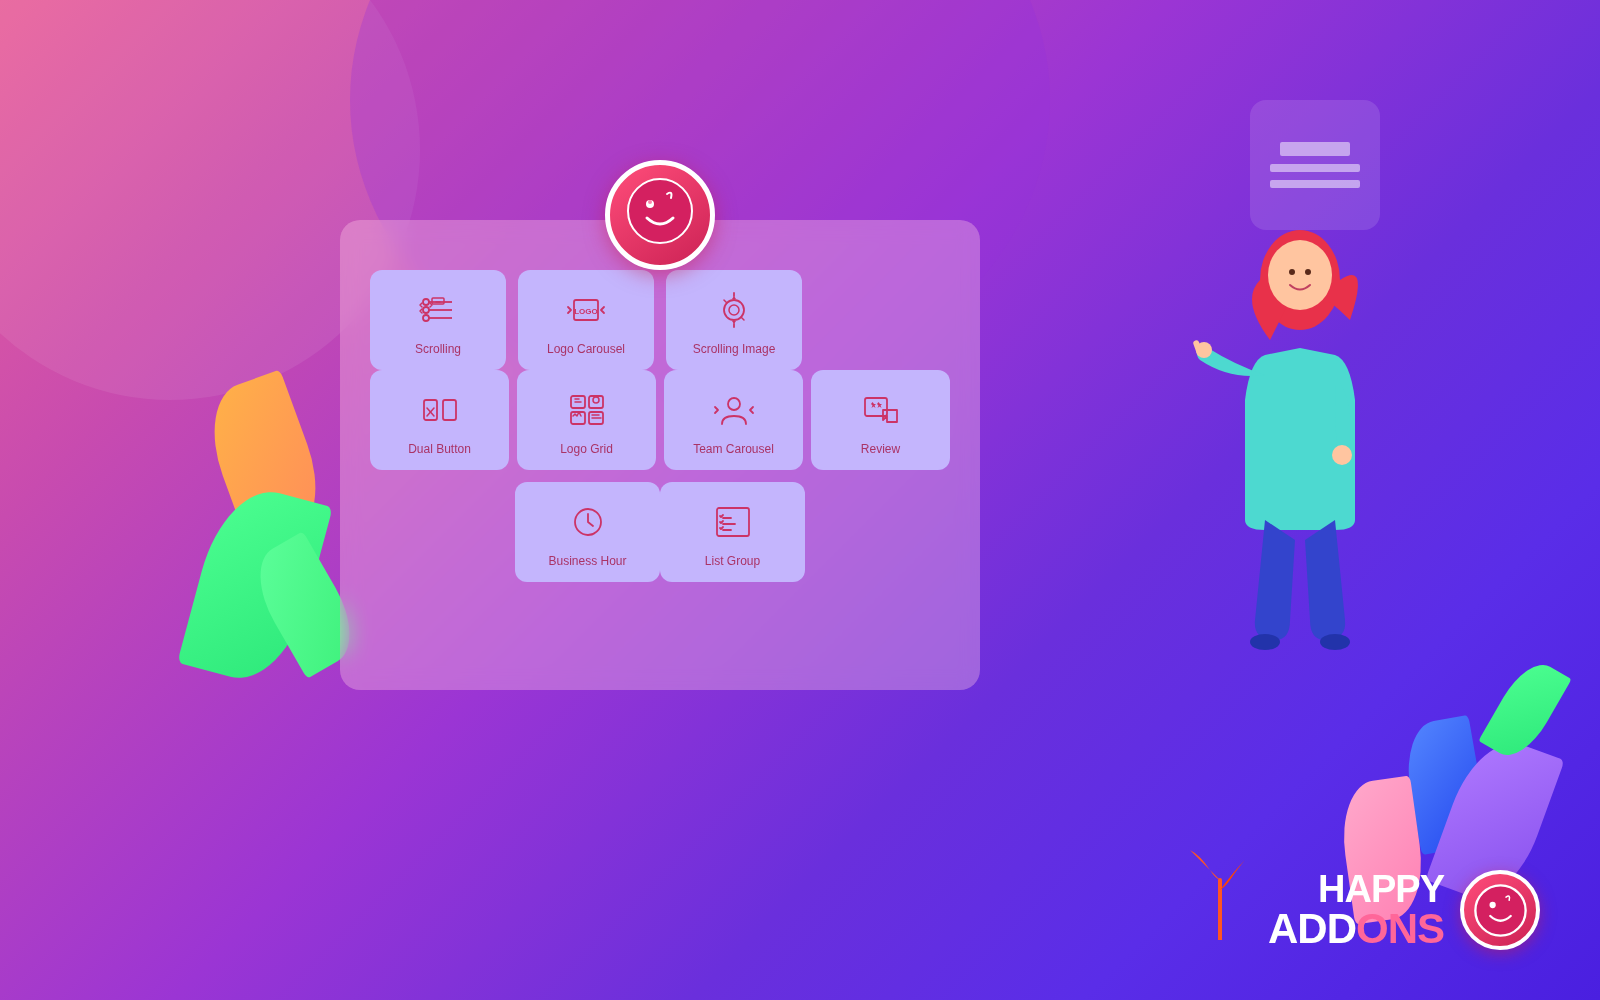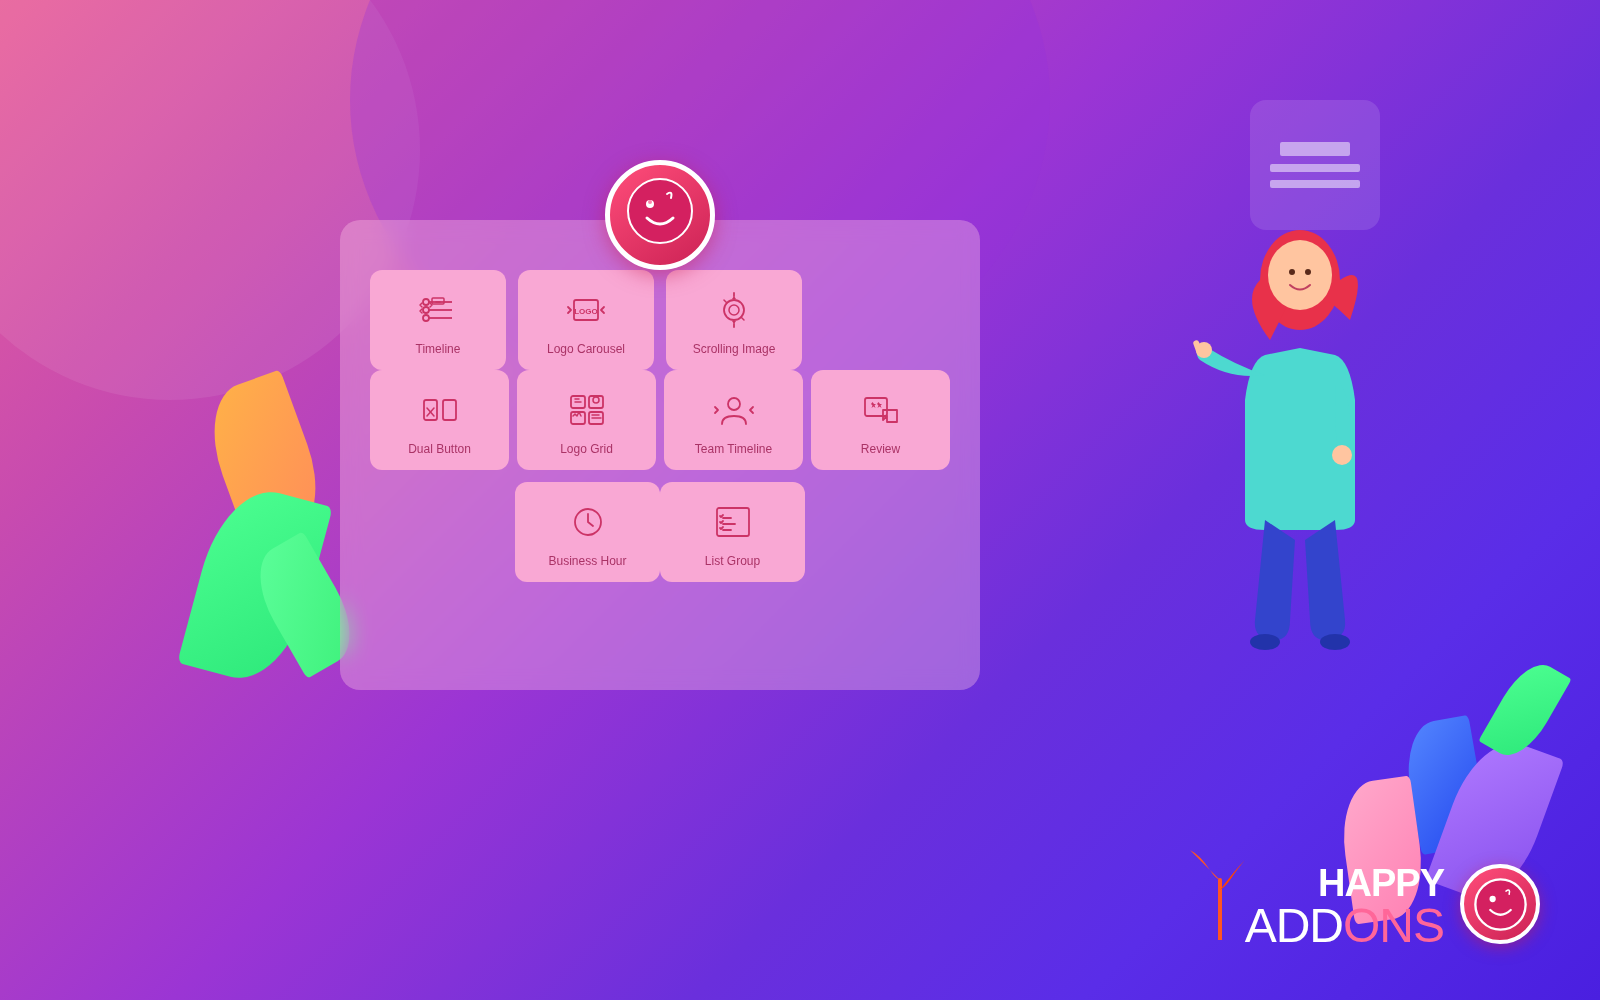--- a/index.html
+++ b/index.html
@@ -159,21 +159,21 @@
       box-shadow: 0 5px 20px rgba(200,30,80,0.5);
     }
 
     .logo-face {
       font-size: 52px;
       line-height: 1;
       text-align: center;
     }
 
     .widget-card {
-      background: #f9a8d4;
+      background: #c4b5fd;
       border-radius: 12px;
       padding: 16px 10px 12px;
       display: flex;
       flex-direction: column;
       align-items: center;
       justify-content: center;
       cursor: pointer;
       transition: transform 0.2s, box-shadow 0.2s;
       min-height: 100px;
     }
@@ -294,21 +294,21 @@
           <circle cx="10" cy="30" r="3" stroke-width="1.8"></circle>
           <line x1="13" y1="30" x2="36" y2="30" stroke-width="1.8"></line>
           <rect x="16" y="10" width="12" height="6" rx="1" stroke-width="1.5"></rect>
           <path d="M20 14 L24 14" stroke-width="1.5" stroke-linecap="round"></path>
 
           <path d="M6 19 L4 17 L6 15" stroke-width="1.5" stroke-linecap="round" stroke-linejoin="round"></path>
           <path d="M6 25 L4 23 L6 21" stroke-width="1.5" stroke-linecap="round" stroke-linejoin="round"></path>
           <path d="M14 19 L16 17 L14 15" stroke-width="1.5" stroke-linecap="round" stroke-linejoin="round"></path>
         </svg>
       </div>
-      <span class="widget-label">Timeline</span>
+      <span class="widget-label">Scrolling</span>
     </div>
 
     <div class="widget-card">
       <div class="widget-icon">
         <svg viewBox="0 0 44 44">
           <rect x="10" y="12" width="24" height="20" rx="2" stroke-width="1.8"></rect>
           <text x="22" y="26" text-anchor="middle" font-size="8" fill="#cc3366" font-weight="bold" stroke="none">LOGO</text>
           <path d="M7 22 L4 19 M7 22 L4 25" stroke-width="1.8" stroke-linecap="round" stroke-linejoin="round"></path>
           <path d="M37 22 L40 19 M37 22 L40 25" stroke-width="1.8" stroke-linecap="round" stroke-linejoin="round"></path>
         </svg>
@@ -365,21 +365,21 @@
 
     <div class="widget-card">
       <div class="widget-icon">
         <svg viewBox="0 0 44 44">
           <circle cx="22" cy="16" r="6" stroke-width="1.8"></circle>
           <path d="M10 36 Q10 28 22 28 Q34 28 34 36" stroke-width="1.8" stroke-linecap="round"></path>
           <path d="M6 22 L3 19 M6 22 L3 25" stroke-width="1.8" stroke-linecap="round" stroke-linejoin="round"></path>
           <path d="M38 22 L41 19 M38 22 L41 25" stroke-width="1.8" stroke-linecap="round" stroke-linejoin="round"></path>
         </svg>
       </div>
-      <span class="widget-label">Team Timeline</span>
+      <span class="widget-label">Team Carousel</span>
     </div>
 
     <div class="widget-card">
       <div class="widget-icon">
         <svg viewBox="0 0 44 44">
           <rect x="6" y="10" width="22" height="18" rx="2" stroke-width="1.8"></rect>
           <path d="M28 22 L38 22 L38 34 L28 34 L28 28 L24 32 L24 22 L28 22" stroke-width="1.8" stroke-linecap="round" stroke-linejoin="round"></path>
           <path d="M12 16 L13.5 14 L15 16 L17 16 L15.5 17.5 L16.5 20 L14.5 18.5 L12.5 20 L13.5 17.5 L12 16 Z" fill="#cc3366" stroke="none"></path>
           <path d="M18 16 L19.5 14 L21 16 L23 16 L21.5 17.5 L22.5 20 L20.5 18.5 L18.5 20 L19.5 17.5 L18 16 Z" fill="#cc3366" stroke="none"></path>
         </svg>
@@ -460,21 +460,21 @@
 
 <svg style="position:absolute; right:340px; bottom:60px; width:80px; height:100px;" viewBox="0 0 80 100">
   <line x1="40" y1="100" x2="40" y2="40" stroke="#ff5522" stroke-width="4" stroke-linecap="round"></line>
   <path d="M40 40 Q20 20 10 10 Q20 15 30 30 Q35 38 40 40" fill="#ff5522"></path>
   <path d="M40 50 Q55 30 65 20 Q58 28 50 40 Q45 47 40 50" fill="#ff4400"></path>
 </svg>
 
 <div class="happy-addons-logo">
   <div class="ha-text">
     <div class="happy" style="font-size:38px; font-weight:900; color:white; line-height:1; letter-spacing:-1px;">HAPPY</div>
-    <div class="addons" style="font-size:48px; font-weight:400; color:white; line-height:1; letter-spacing:-1px;">ADD<span style="color:#ff6699;">ONS</span></div>
+    <div class="addons" style="font-size:42px; font-weight:700; color:white; line-height:1; letter-spacing:-1px;">ADD<span style="color:#ff6699;">ONS</span></div>
   </div>
   <div class="ha-face-circle">
     <svg width="55" height="55" viewBox="0 0 70 70" fill="none">
       <circle cx="35" cy="35" r="32" fill="#d42060" stroke="white" stroke-width="3"></circle>
       <circle cx="25" cy="28" r="4" fill="white"></circle>
       <path d="M22 42 Q35 54 48 42" stroke="white" stroke-width="3" fill="none" stroke-linecap="round"></path>
       <path d="M42 18 Q48 14 46 22" stroke="white" stroke-width="2" fill="none" stroke-linecap="round"></path>
     </svg>
   </div>
 </div>

